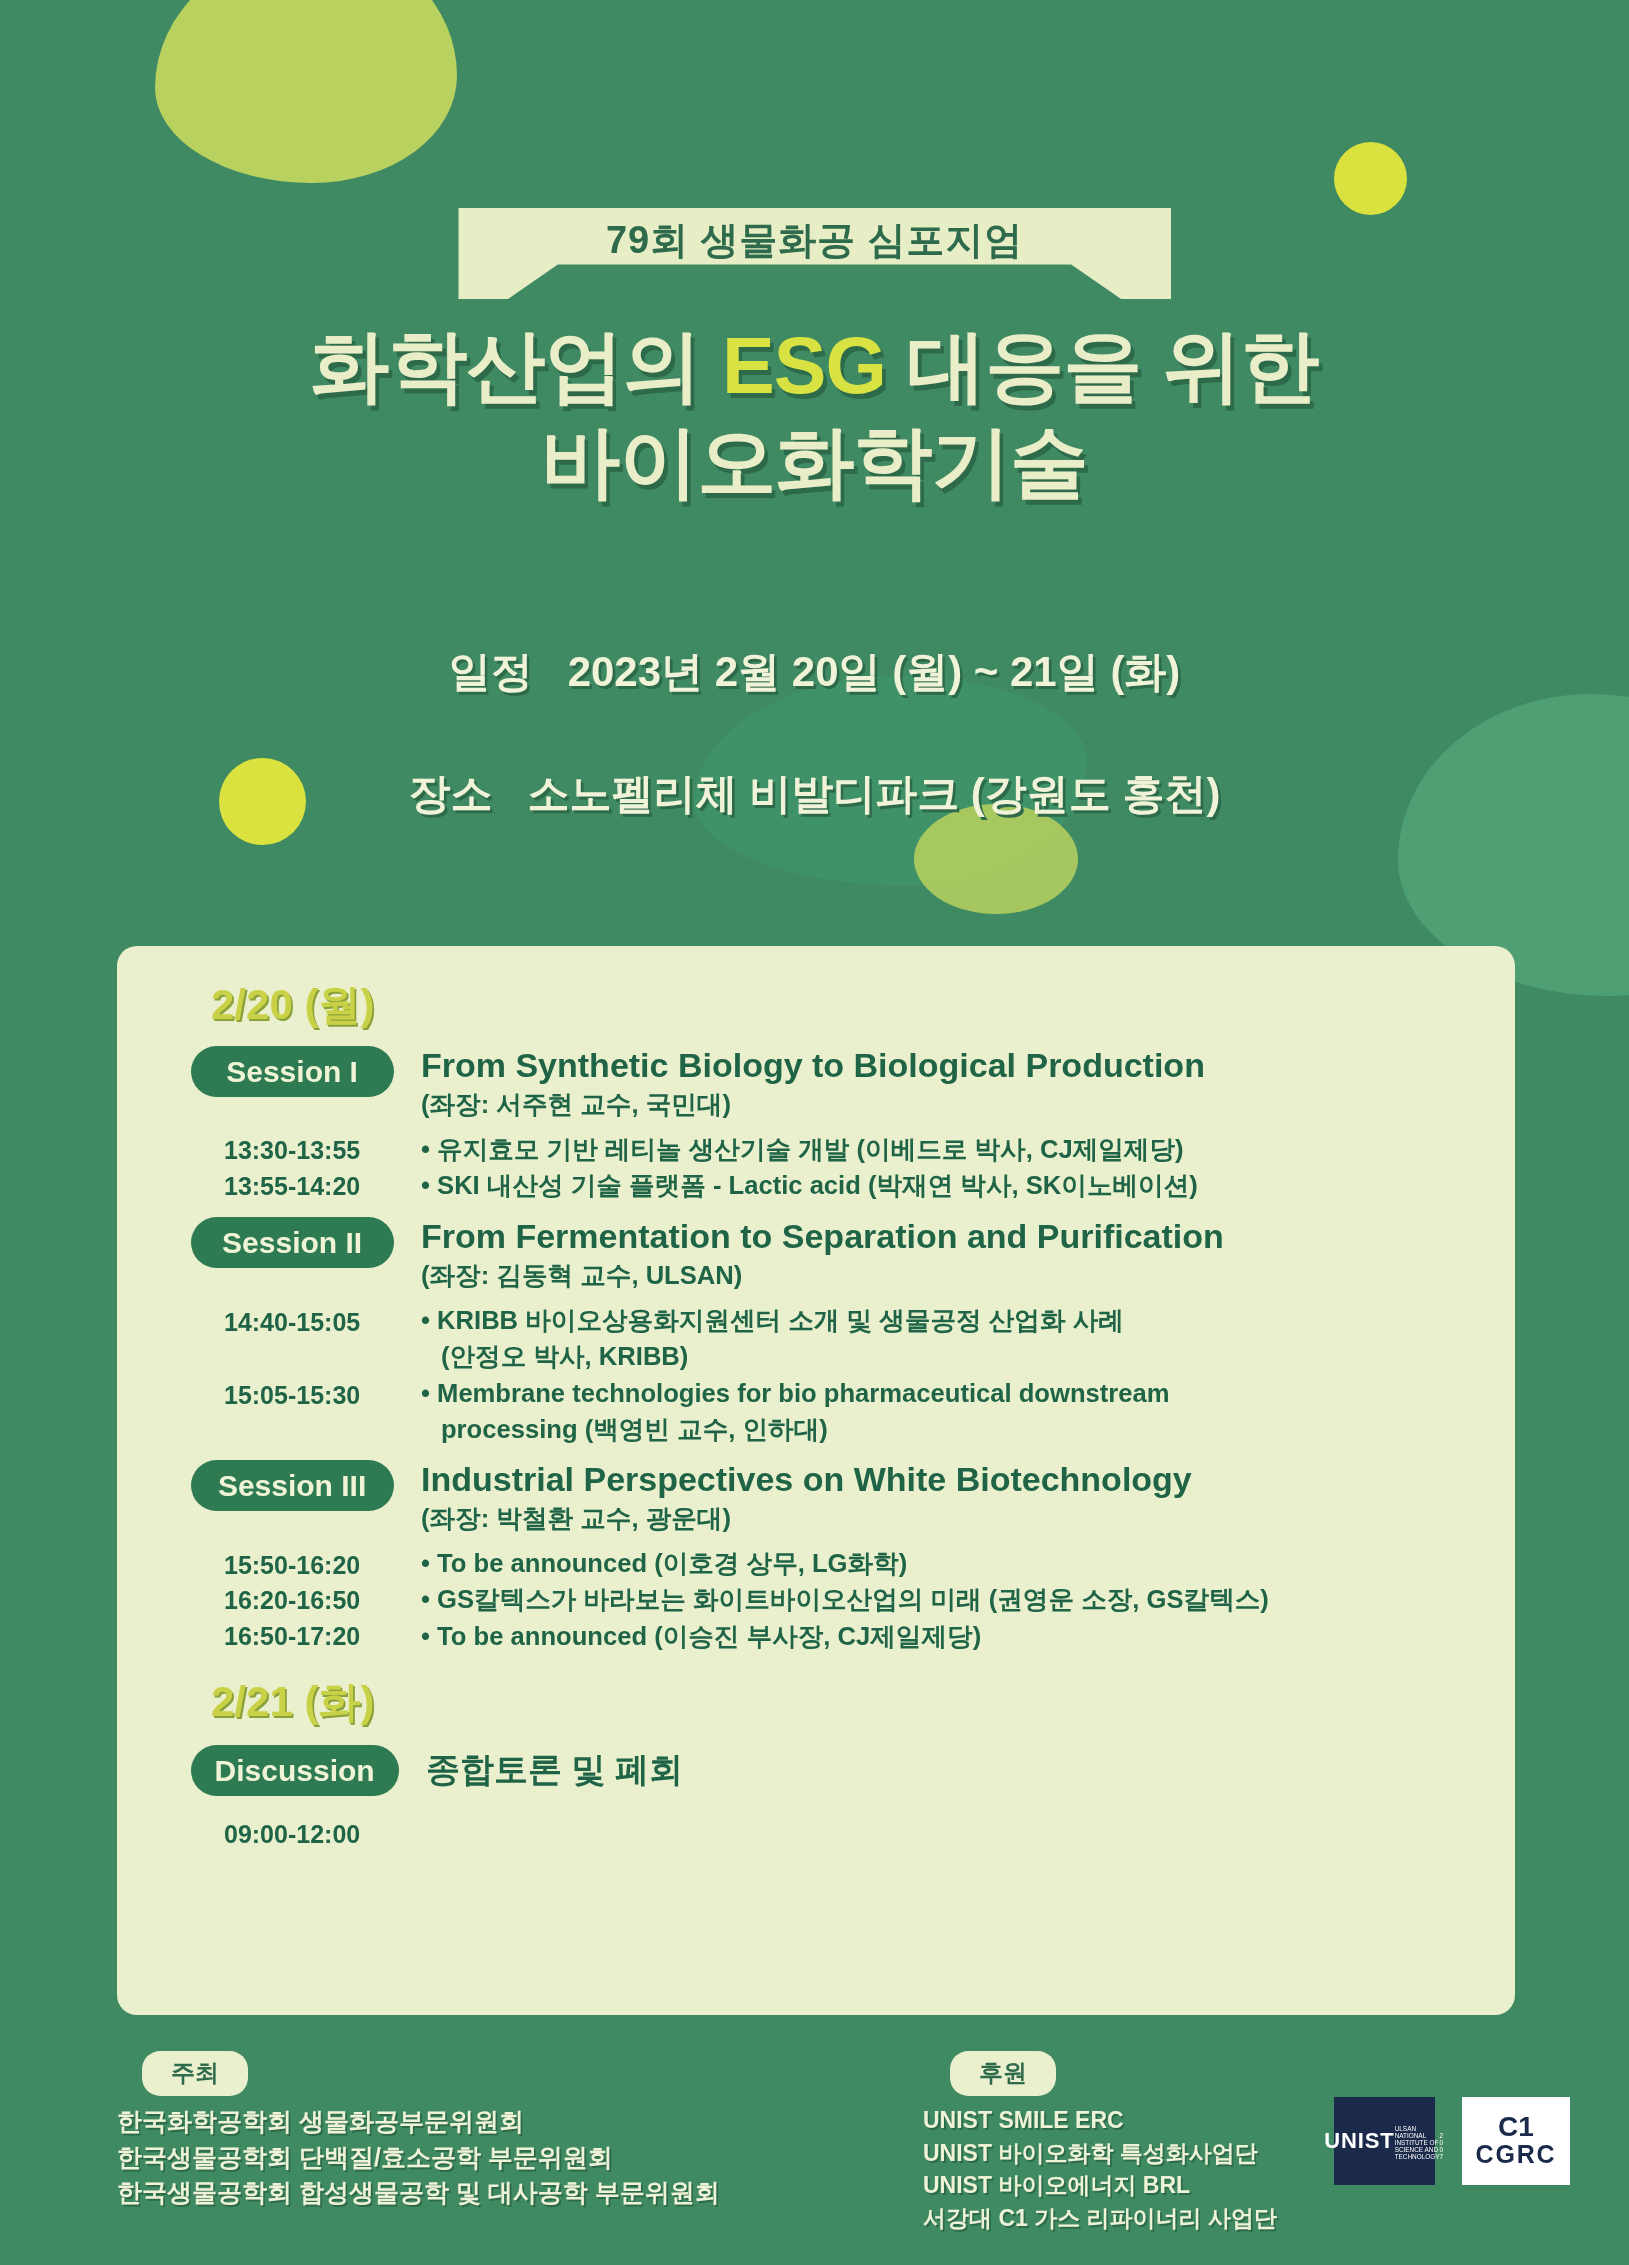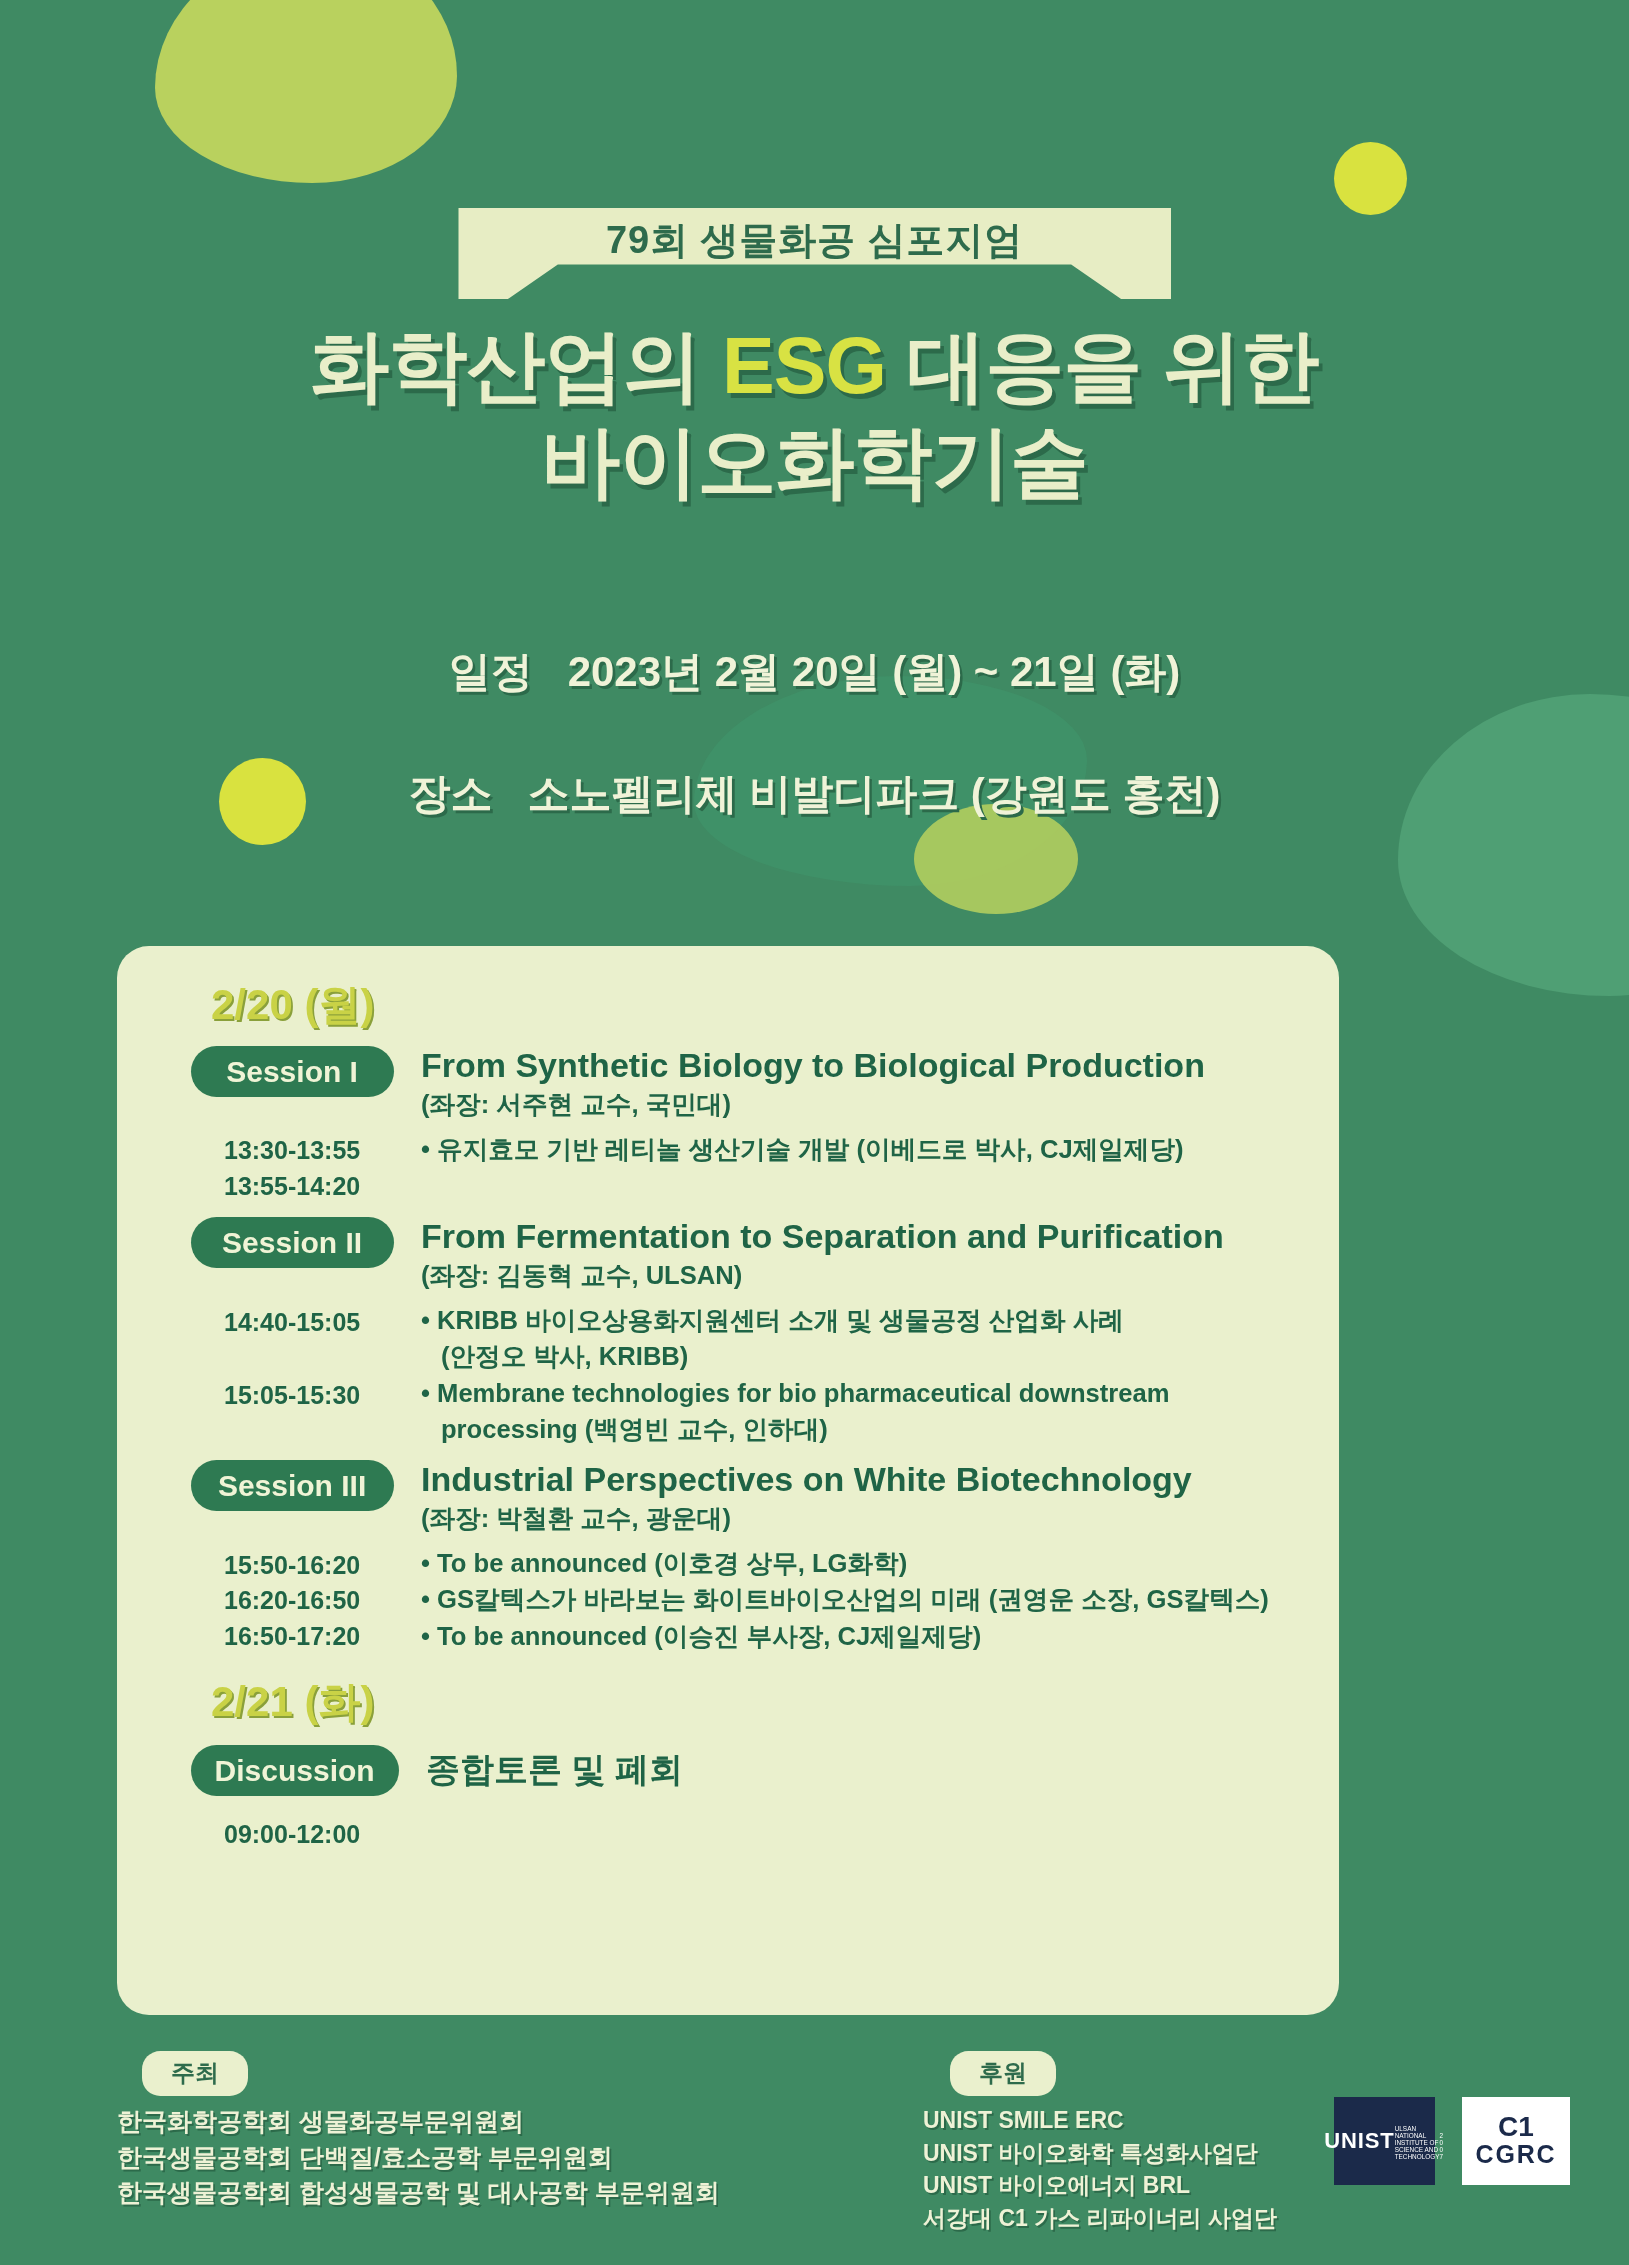--- a/index.html
+++ b/index.html
@@ -69,23 +69,23 @@
     position: absolute; left: 0; width: 100%; text-align: center;
     color: #f0f3d8; font-weight: bold; text-shadow: 2.7px 2.7px 0 #2c6a4a;
   }
   .meta-date { top: 644px; font-size: 42px; }
   .meta-place { top: 766px; font-size: 42px; }
   .meta .lbl { margin-right: 35px; }
 
   
   .card {
     position: absolute; top: 946px; left: 117px;
-    width: 1222px; height: 1069px;
+    width: 1398px; height: 1069px;
     background: #eaf0cd;
-    border-radius: 32px;
+    border-radius: 20px;
     padding: 31px 48px 9px 48px;
   }
   .daytitle {
     font-size: 42px; font-weight: bold; color: #c9d246;
     text-shadow: 1.8px 1.8px 0 #8aa03a;
     margin-left: 46px;
   }
   .day2 { margin-top: 20px; }
 
   .session-row { display: flex; margin-top: 12.8px; }
@@ -201,20 +201,21 @@
         <div class="session-chair">(좌장: 서주현 교수, 국민대)</div>
       </div>
     </div>
     <div class="talks">
       <div class="times">
         <div>13:30-13:55</div>
         <div>13:55-14:20</div>
       </div>
       <div class="items">
         <div>• 유지효모 기반 레티놀 생산기술 개발 (이베드로 박사, CJ제일제당)</div>
+        <div>• SKI 내산성 기술 플랫폼 - Lactic acid (박재연 박사, SK이노베이션)</div>
       </div>
     </div>
 
     <div class="session-row">
       <div class="pill">Session II</div>
       <div class="session-head">
         <div class="session-title">From Fermentation to Separation and Purification</div>
         <div class="session-chair">(좌장: 김동혁 교수, ULSAN)</div>
       </div>
     </div>

